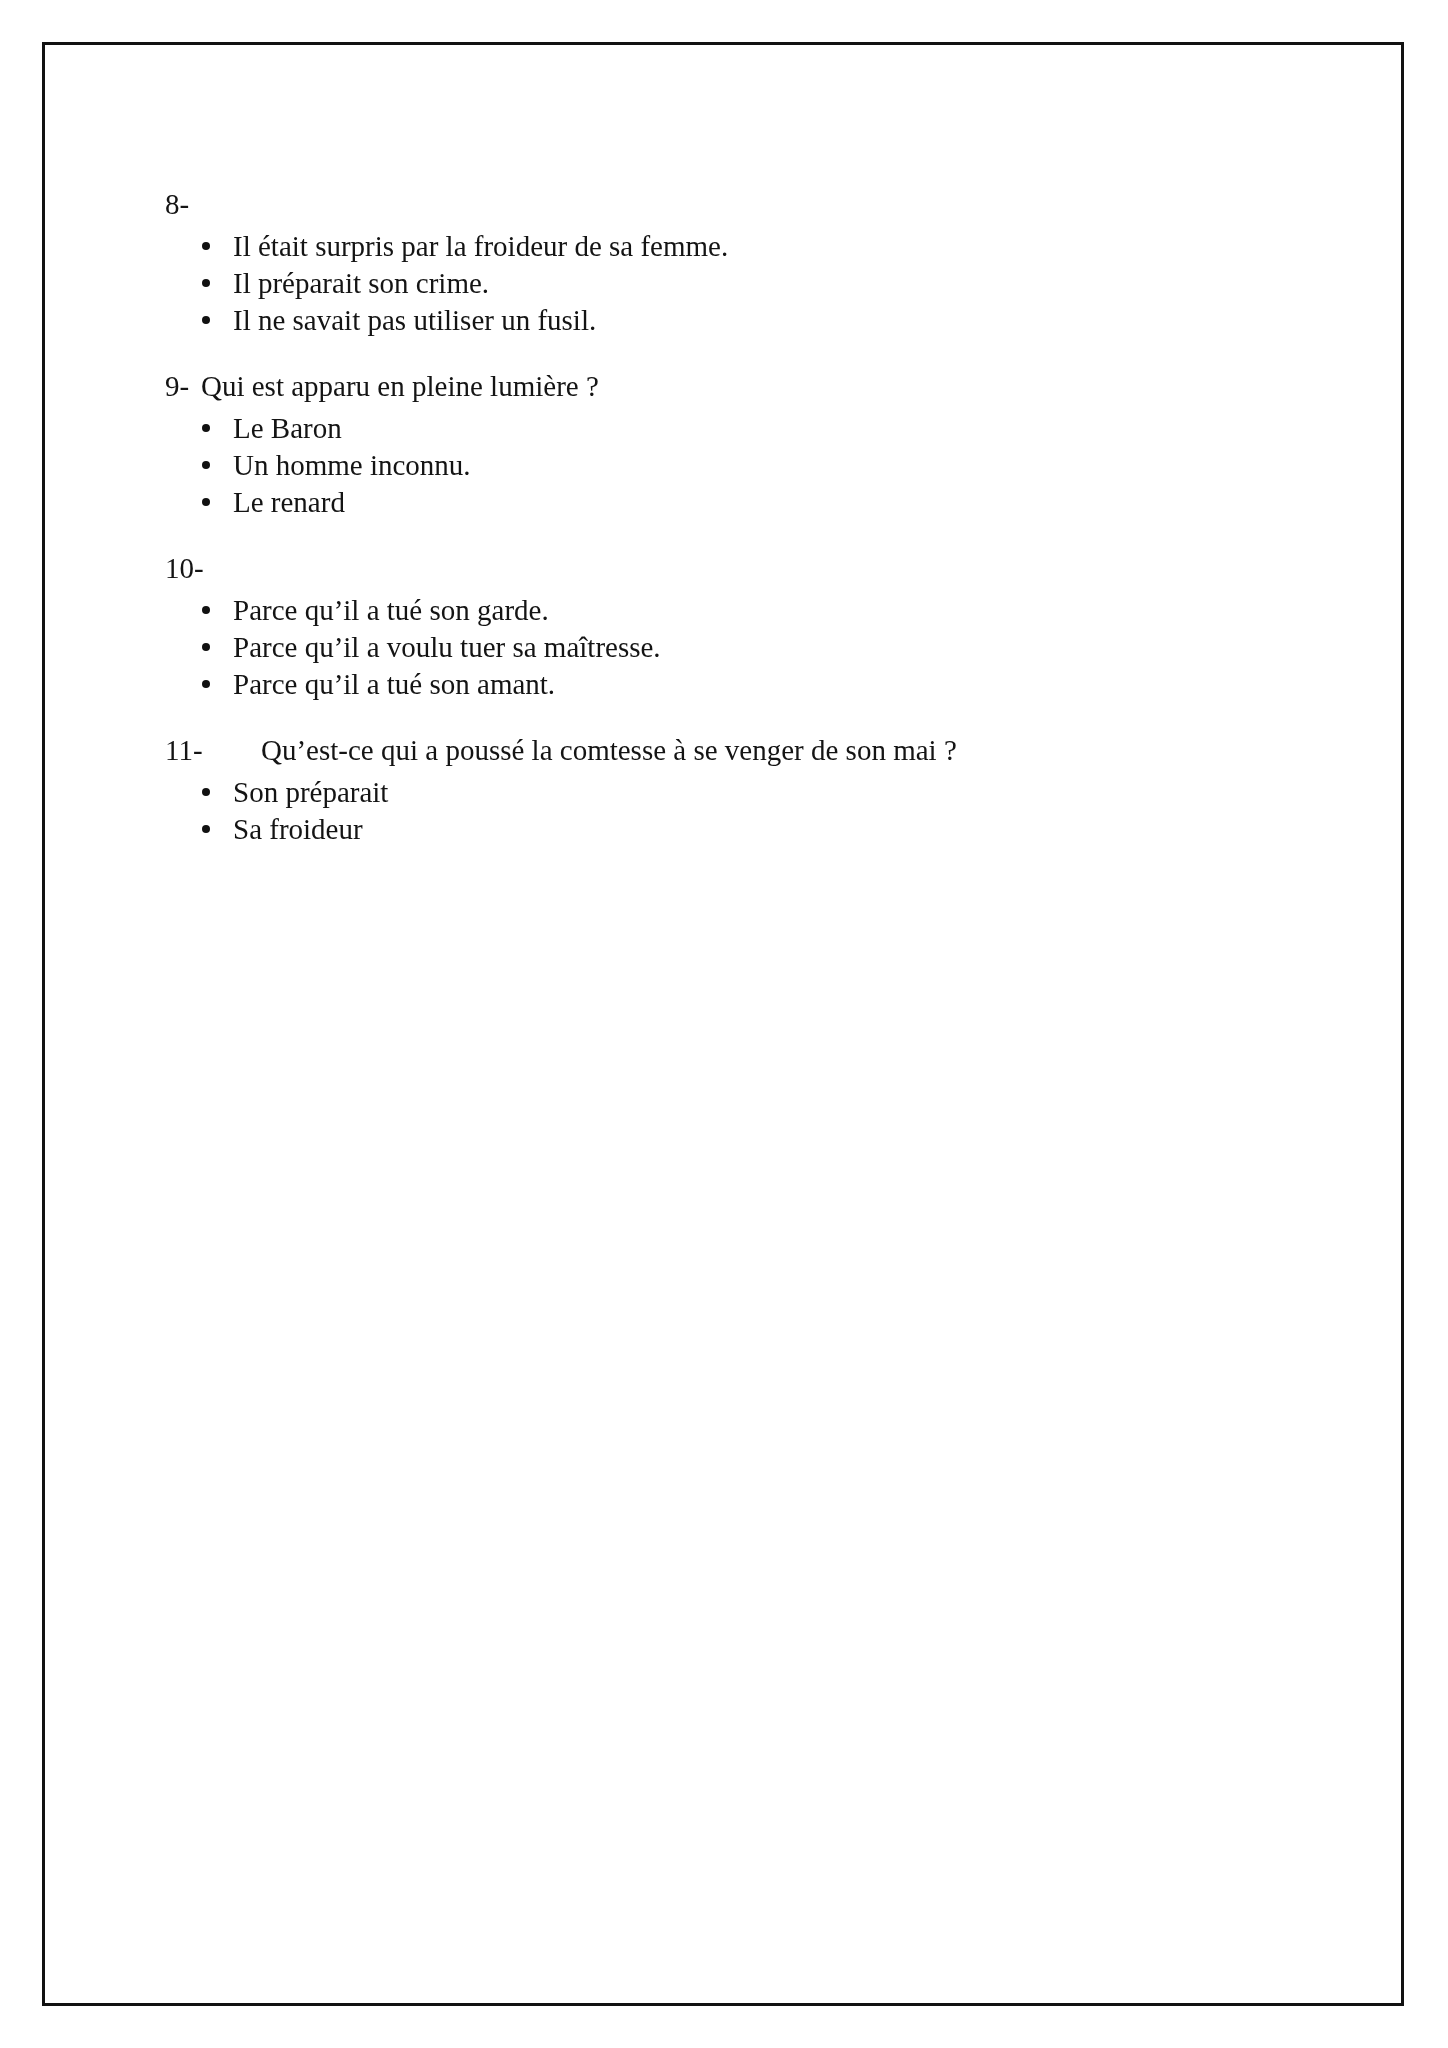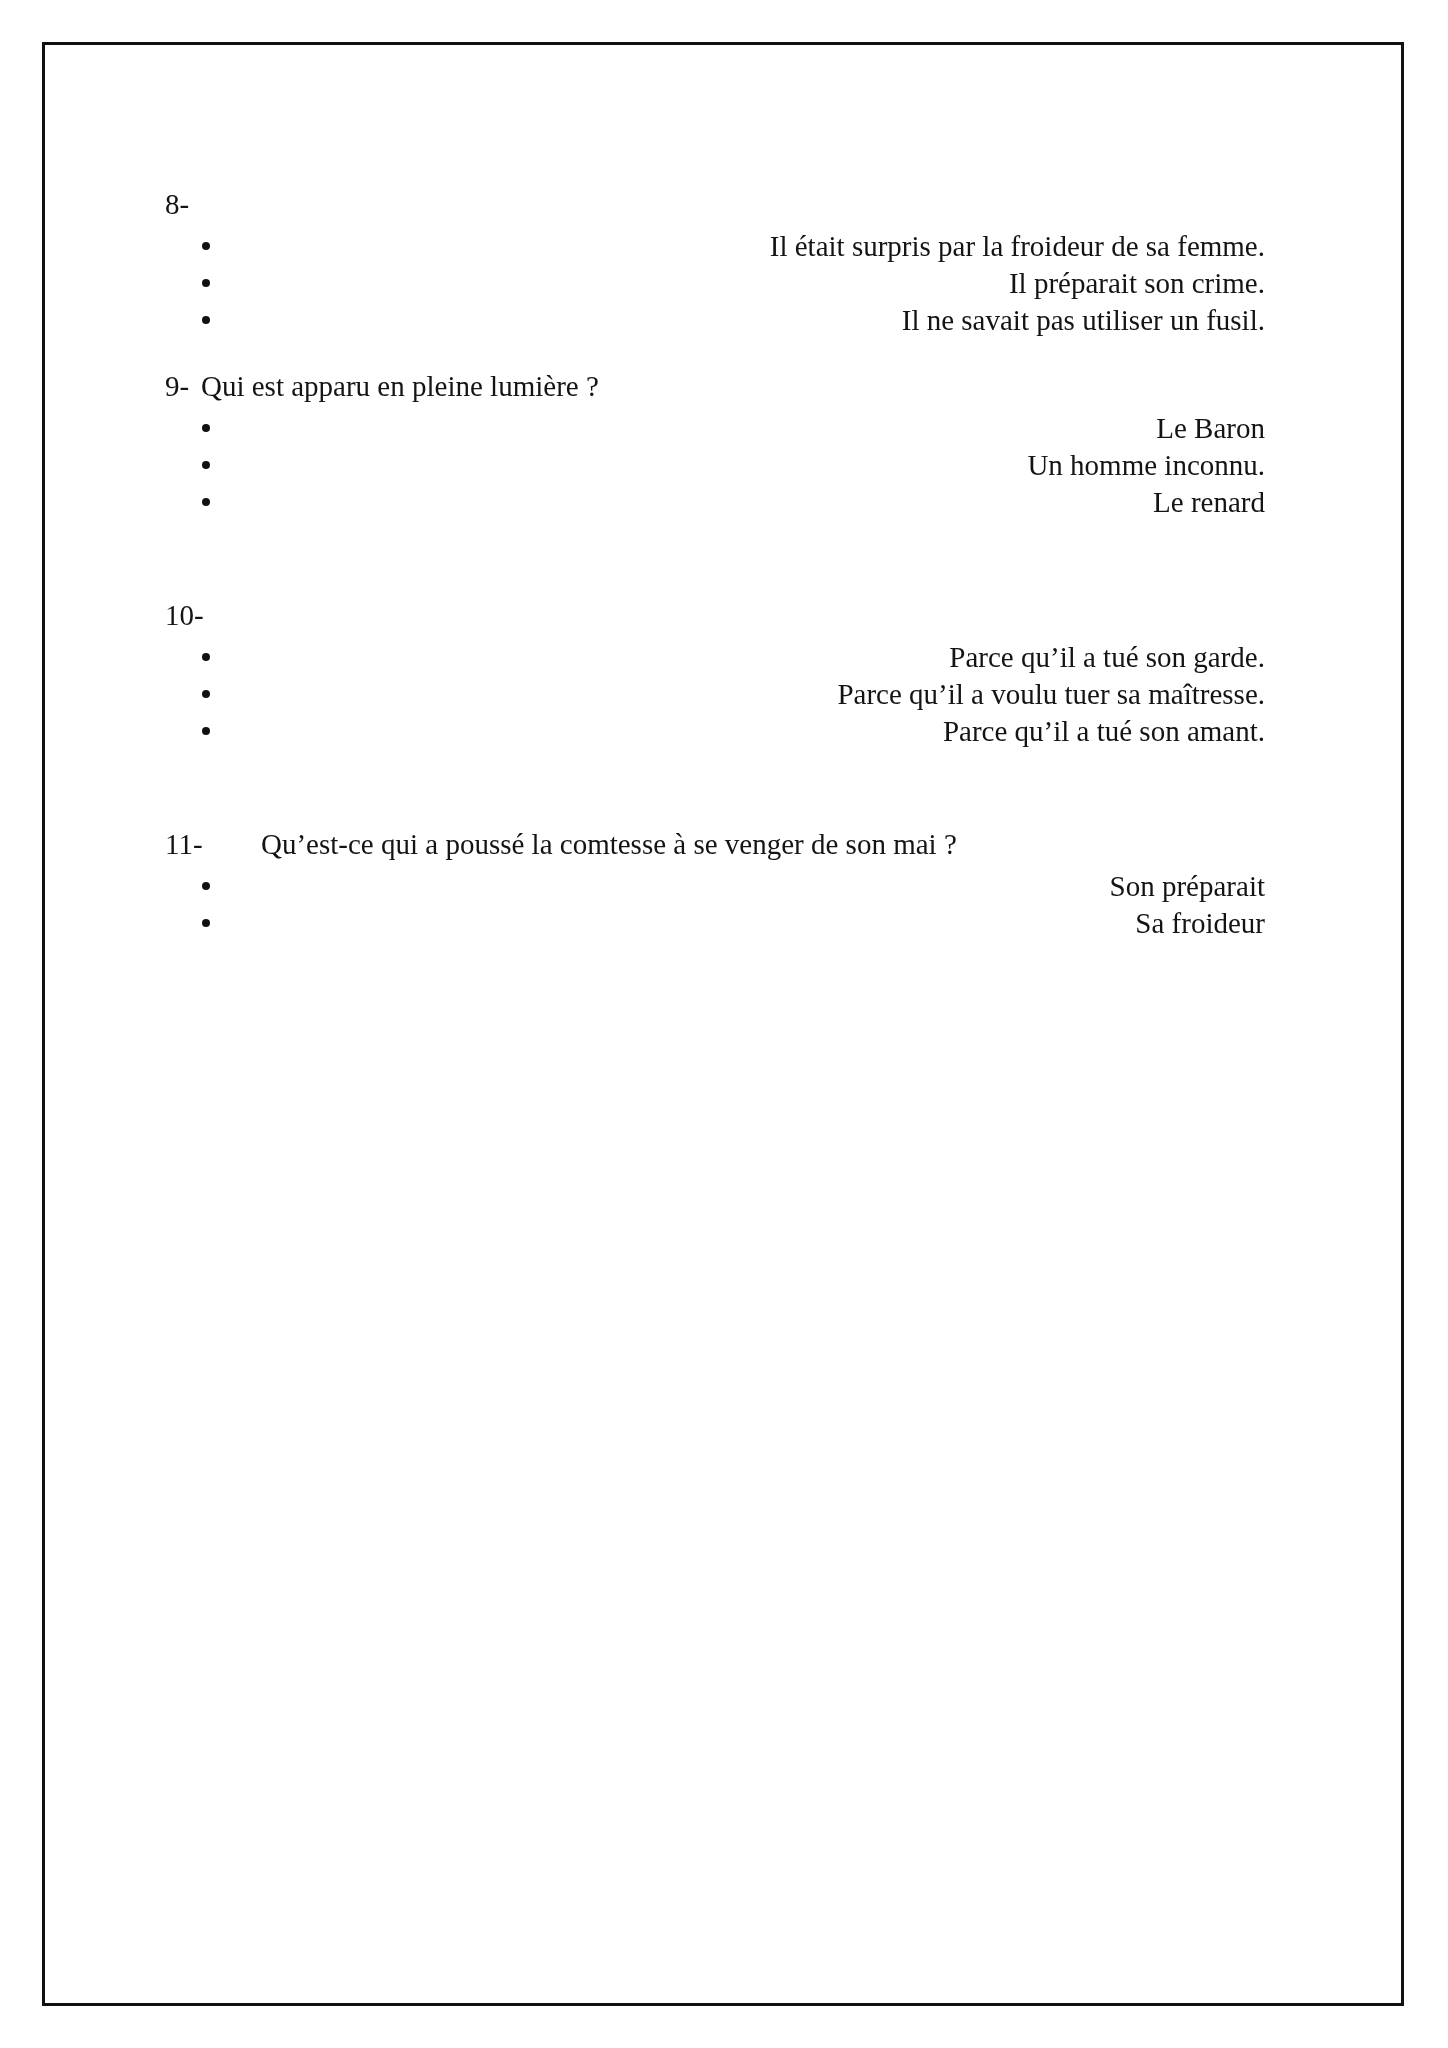--- a/index.html
+++ b/index.html
@@ -40,27 +40,25 @@
     display: flex;
     align-items: baseline;
   }
   .q-num {
     display: inline-block;
     min-width: 36px;
     flex: 0 0 auto;
   }
   .question.tabbed .q-num {
     min-width: 96px;
-    margin-top: 47px;
   }
   ul.options {
     list-style: none;
     margin: 5px 0 0 0;
     padding: 0;
-    text-align: right;
   }
   ul.options li {
     position: relative;
     padding-left: 68px;
     margin: 0;
   }
   .bullet {
     position: absolute;
     left: 37px;
     top: 14px;

